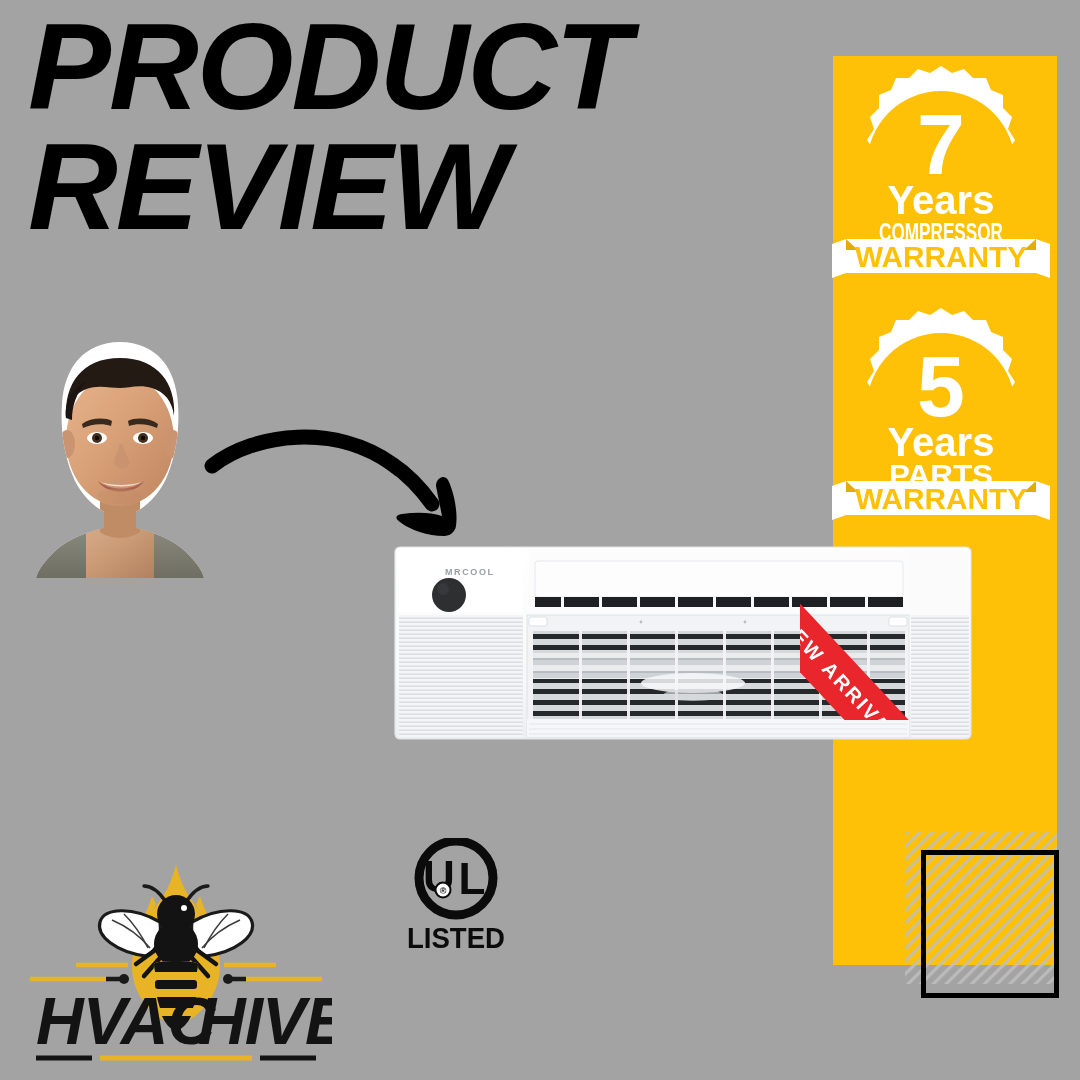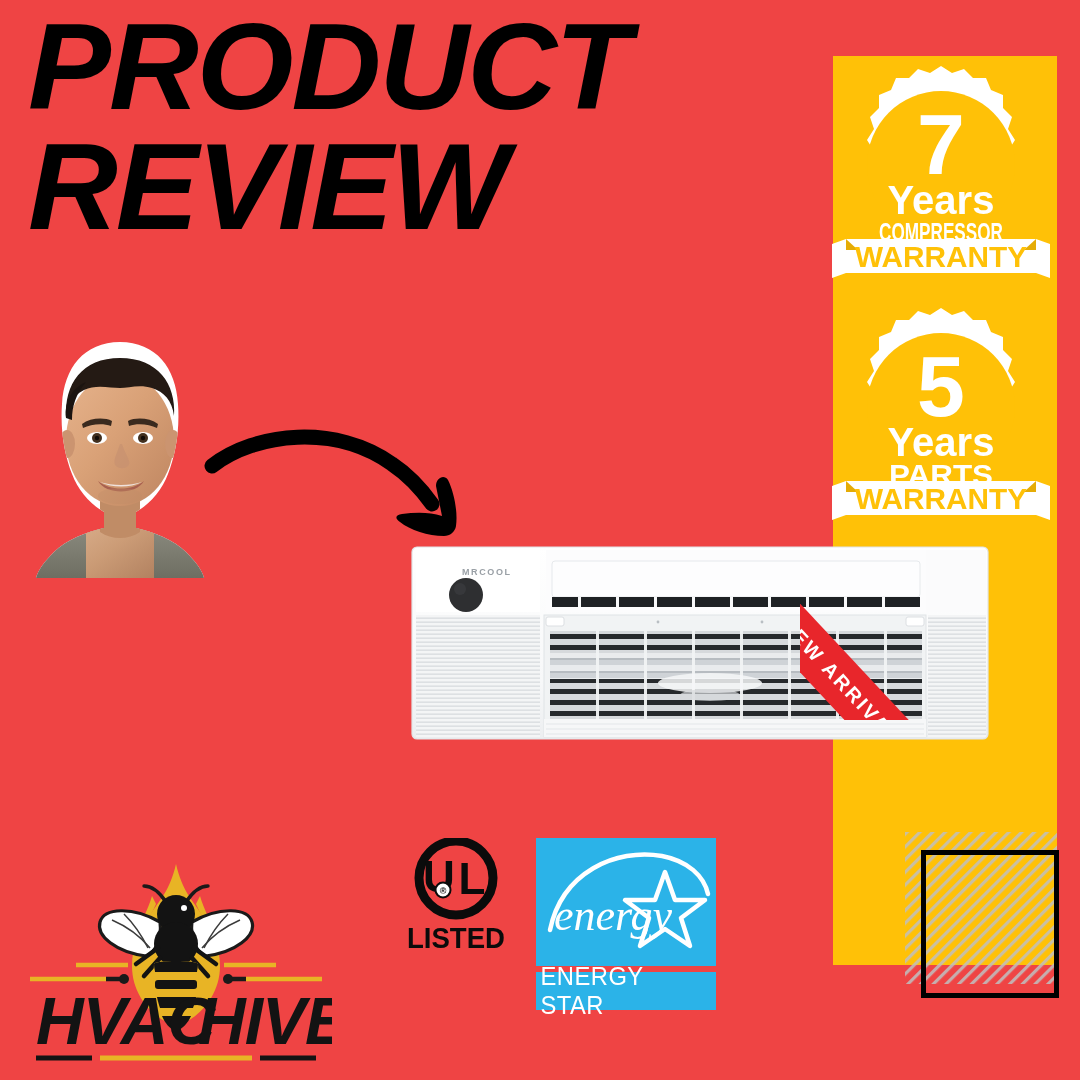--- a/index.html
+++ b/index.html
@@ -5,21 +5,21 @@
   html, body {
     margin: 0; padding: 0;
     background: #ffffff;
   }
   body {
     width: 1080px; height: 1080px;
     position: relative; overflow: hidden;
     font-family: "Liberation Sans", sans-serif;
     -webkit-font-smoothing: antialiased;
   }
-  .stage { position: absolute; inset: 0; background: #ef4444; }
+  .stage { position: absolute; inset: 0; background: #a3a3a3; }
 
   
   .yellow-band {
     position: absolute;
     left: 833px; top: 56px;
     width: 224px; height: 909px;
     background: #FFC107;
   }
 
   
@@ -62,21 +62,21 @@
     position: absolute;
     width: 226px; height: 226px;
   }
   .badge-1 { left: 828px; top: 58px; }
   .badge-2 { left: 828px; top: 300px; }
   .badge svg { display:block; width:100%; height:100%; overflow: visible; }
 
   
   .product {
     position: absolute;
-    left: 410px; top: 543px;
+    left: 393px; top: 543px;
     width: 580px; height: 200px; text-align: right;
   }
   .product svg { display:block; width:100%; height:100%; }
 
   
   .ribbon {
     position: absolute;
     left: 800px; top: 540px;
     width: 180px; height: 180px;
     overflow: hidden;
@@ -367,35 +367,20 @@
     <svg viewBox="0 0 118 118">
       <circle cx="58" cy="40" r="37" fill="none" stroke="#0B0B0B" stroke-width="9"></circle>
       <text x="41" y="54" text-anchor="middle" fill="#0B0B0B" font-family="'Liberation Sans', sans-serif" font-size="44" font-weight="700">U</text>
       <text x="74" y="56" text-anchor="middle" fill="#0B0B0B" font-family="'Liberation Sans', sans-serif" font-size="44" font-weight="700">L</text>
       <circle cx="45" cy="52" r="7.5" fill="#fff" stroke="#0B0B0B" stroke-width="2"></circle>
       <text x="45" y="56" text-anchor="middle" fill="#0B0B0B" font-family="'Liberation Sans', sans-serif" font-size="9" font-weight="700">®</text>
       <text x="58" y="110" text-anchor="middle" fill="#0B0B0B" font-family="'Liberation Sans', sans-serif" font-size="29" font-weight="700" textLength="98" lengthAdjust="spacingAndGlyphs">LISTED</text>
     </svg>
   </div>
 
-  <div class="energy-star">
-    <div class="es-box">
-      <svg viewBox="0 0 180 128">
-
-        <path d="M14 92 C26 34 80 10 126 18 C152 23 168 38 172 56" stroke="#ffffff" stroke-width="4.5" fill="none" stroke-linecap="round"></path>
-
-        <path d="M129 34 L139 62 L169 62 L145 80 L154 108 L129 91 L104 108 L113 80 L89 62 L119 62 Z" fill="none" stroke="#ffffff" stroke-width="4.5" stroke-linejoin="round"></path>
-
-        <text x="18" y="92" fill="#ffffff" font-family="'Liberation Serif', serif" font-size="44" font-style="italic">energy</text>
-      </svg>
-    </div>
-    <div class="es-bar">
-      <span>ENERGY STAR</span>
-    </div>
-  </div>
 
   <div class="brand-logo">
     <svg viewBox="0 0 312 212">
 
       <g>
         <path d="M156 12 C150 38 140 48 132 60 C120 76 112 94 112 114
                  C112 148 140 172 156 172 C172 172 200 148 200 114
                  C200 94 192 76 180 60 C172 48 162 38 156 12 Z" fill="#E8B425"></path>
         <path d="M132 44 C128 58 122 66 120 78 C126 70 132 62 136 52 Z" fill="#E8B425"></path>
         <path d="M180 44 C184 58 190 66 192 78 C186 70 180 62 176 52 Z" fill="#E8B425"></path>

